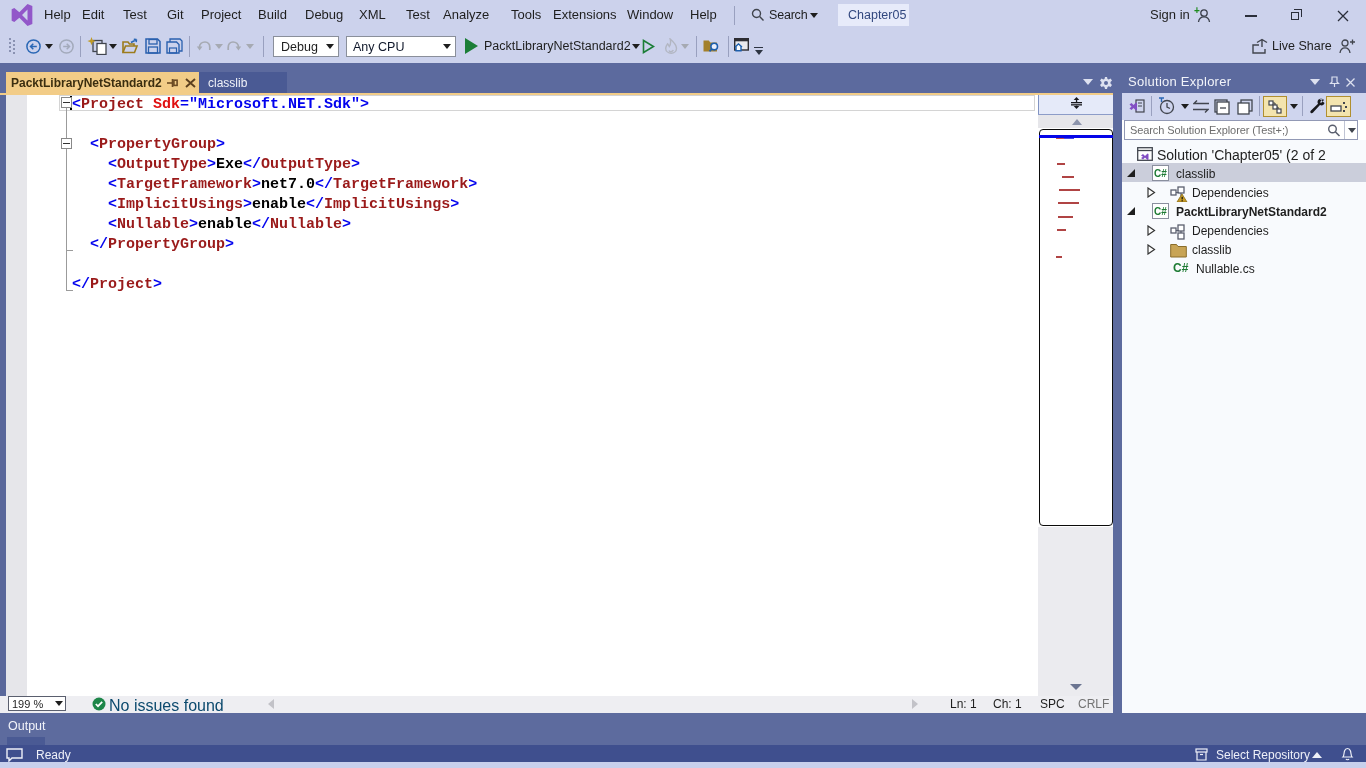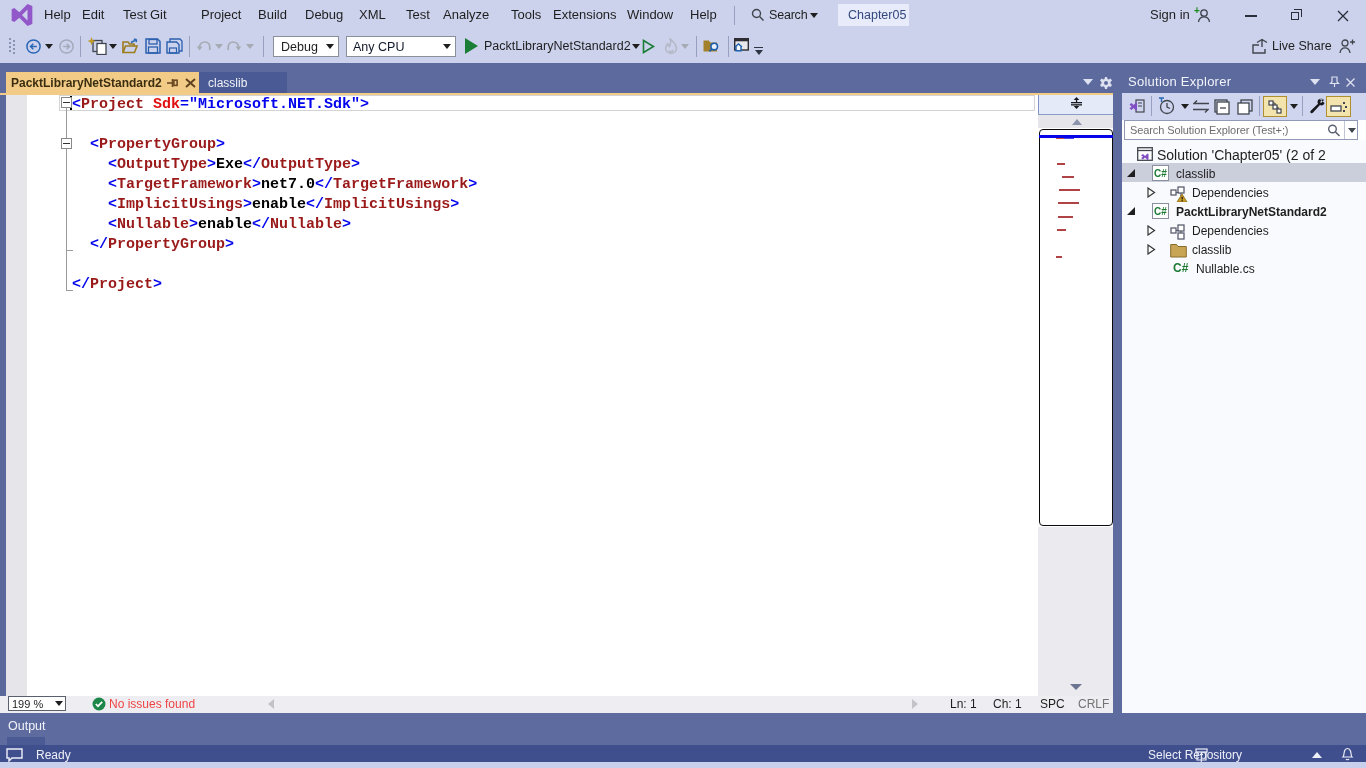--- a/index.html
+++ b/index.html
@@ -15,21 +15,21 @@
 
 <div class="abs" style="left:0;top:0;width:1366px;height:30px;background:#ccd2ec;"></div>
 <div class="abs" style="left:11px;top:4px;">
 <svg width="22" height="22" viewBox="0 0 100 100">
       <path fill="#9257c9" d="M75,0 L97,9 L97,91 L75,100 L38,63 L15,82 L3,76 L3,24 L15,18 L38,37 Z M75,25 L50,50 L75,75 Z M14,38 L28,50 L14,62 Z"></path>
     </svg>
 </div>
 <span class="menu" style="left:44px;">Help</span>
 <span class="menu" style="left:82px;">Edit</span>
 <span class="menu" style="left:123px;">Test</span>
-<span class="menu" style="left:150px;">Git</span>
+<span class="menu" style="left:167px;">Git</span>
 <span class="menu" style="left:201px;">Project</span>
 <span class="menu" style="left:258px;">Build</span>
 <span class="menu" style="left:305px;">Debug</span>
 <span class="menu" style="left:359px;">XML</span>
 <span class="menu" style="left:406px;">Test</span>
 <span class="menu" style="left:443px;">Analyze</span>
 <span class="menu" style="left:511px;">Tools</span>
 <span class="menu" style="left:553px;">Extensions</span>
 <span class="menu" style="left:627px;">Window</span>
 <span class="menu" style="left:690px;">Help</span>
@@ -440,21 +440,21 @@
 <div class="abs" style="left:0;top:696px;width:1113px;height:17px;background:#eeeef2;"></div>
 <div class="abs" style="left:8px;top:696px;width:58px;height:15px;background:#fff;border:1px solid #5a5f6e;"></div>
 <span class="abs" style="left:12px;top:698px;font-size:11px;color:#1e1e1e;">199 %</span>
 <div class="abs" style="left:55px;top:701px;width:0;height:0;border-left:4px solid transparent;border-right:4px solid transparent;border-top:5px solid #1e1e1e;"></div>
 <div class="abs" style="left:92px;top:697px;">
 <svg width="14" height="14" viewBox="0 0 14 14">
       <circle cx="7" cy="7" r="6.5" fill="#1d8649"></circle>
       <path d="M3.8,7 L6,9.2 L10.2,4.8" fill="none" stroke="#fff" stroke-width="1.7"></path>
     </svg>
 </div>
-<span class="abs" style="left:109px;top:697px;font-size:12px;color:#ef4444;">No issues found</span>
+<span class="abs" style="left:109px;top:697px;font-size:16px;color:#0c4a6e;">No issues found</span>
 <div class="abs" style="left:268px;top:699px;width:0;height:0;border-top:5px solid transparent;border-bottom:5px solid transparent;border-right:6px solid #c2c2c8;"></div>
 <div class="abs" style="left:912px;top:699px;width:0;height:0;border-top:5px solid transparent;border-bottom:5px solid transparent;border-left:6px solid #c2c2c8;"></div>
 <span class="abs" style="left:950px;top:697px;font-size:12px;color:#1e1e1e;">Ln: 1</span>
 <span class="abs" style="left:993px;top:697px;font-size:12px;color:#1e1e1e;">Ch: 1</span>
 <span class="abs" style="left:1040px;top:697px;font-size:12px;color:#1e1e1e;">SPC</span>
 <span class="abs" style="left:1078px;top:697px;font-size:12px;color:#737373;">CRLF</span>
 
 <div class="abs" style="left:0;top:713px;width:1366px;height:32px;background:#5d6b9e;"></div>
 <span class="abs" style="left:8px;top:719px;font-size:12.5px;color:#f2f4fa;">Output</span>
 <div class="abs" style="left:7px;top:737px;width:38px;height:8px;background:#4a5a94;"></div>
@@ -466,21 +466,21 @@
     </svg>
 </div>
 <span class="abs" style="left:36px;top:748px;font-size:12px;color:#eef0f8;">Ready</span>
 <div class="abs" style="left:1195px;top:748px;">
 <svg width="13" height="13" viewBox="0 0 13 13">
       <rect x="1" y="1" width="11" height="3" fill="none" stroke="#eef0f8" stroke-width="1.2"></rect>
       <path d="M2,4 L2,12 L11,12 L11,4" fill="none" stroke="#eef0f8" stroke-width="1.2"></path>
       <line x1="5" y1="6.5" x2="8" y2="6.5" stroke="#eef0f8" stroke-width="1.2"></line>
     </svg>
 </div>
-<span class="abs" style="left:1148px;top:748px;font-size:12px;color:#eef0f8;">Select Repository</span>
+<span class="abs" style="left:1216px;top:748px;font-size:12px;color:#eef0f8;">Select Repository</span>
 <div class="abs" style="left:1312px;top:752px;width:0;height:0;border-left:5px solid transparent;border-right:5px solid transparent;border-bottom:6px solid #eef0f8;"></div>
 <div class="abs" style="left:1341px;top:747px;">
 <svg width="13" height="14" viewBox="0 0 13 14">
       <path d="M2,10 C3,9 3,5.5 3.5,4 C4,2.5 5,1.5 6.5,1.5 C8,1.5 9,2.5 9.5,4 C10,5.5 10,9 11,10 Z" fill="none" stroke="#eef0f8" stroke-width="1.2"></path>
       <path d="M5,12 C5.5,13 7.5,13 8,12" fill="none" stroke="#eef0f8" stroke-width="1.2"></path>
     </svg>
 </div>
 <div class="abs" style="left:0;top:762px;width:1366px;height:6px;background:#c8d0ec;"></div>
 
 </body></html>

